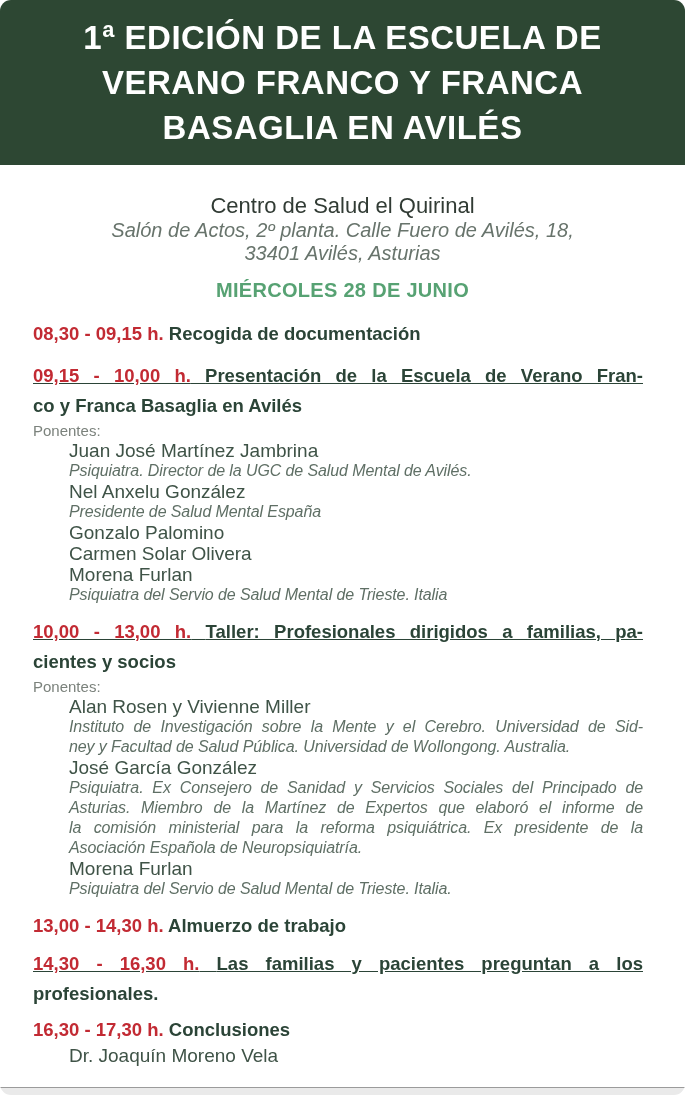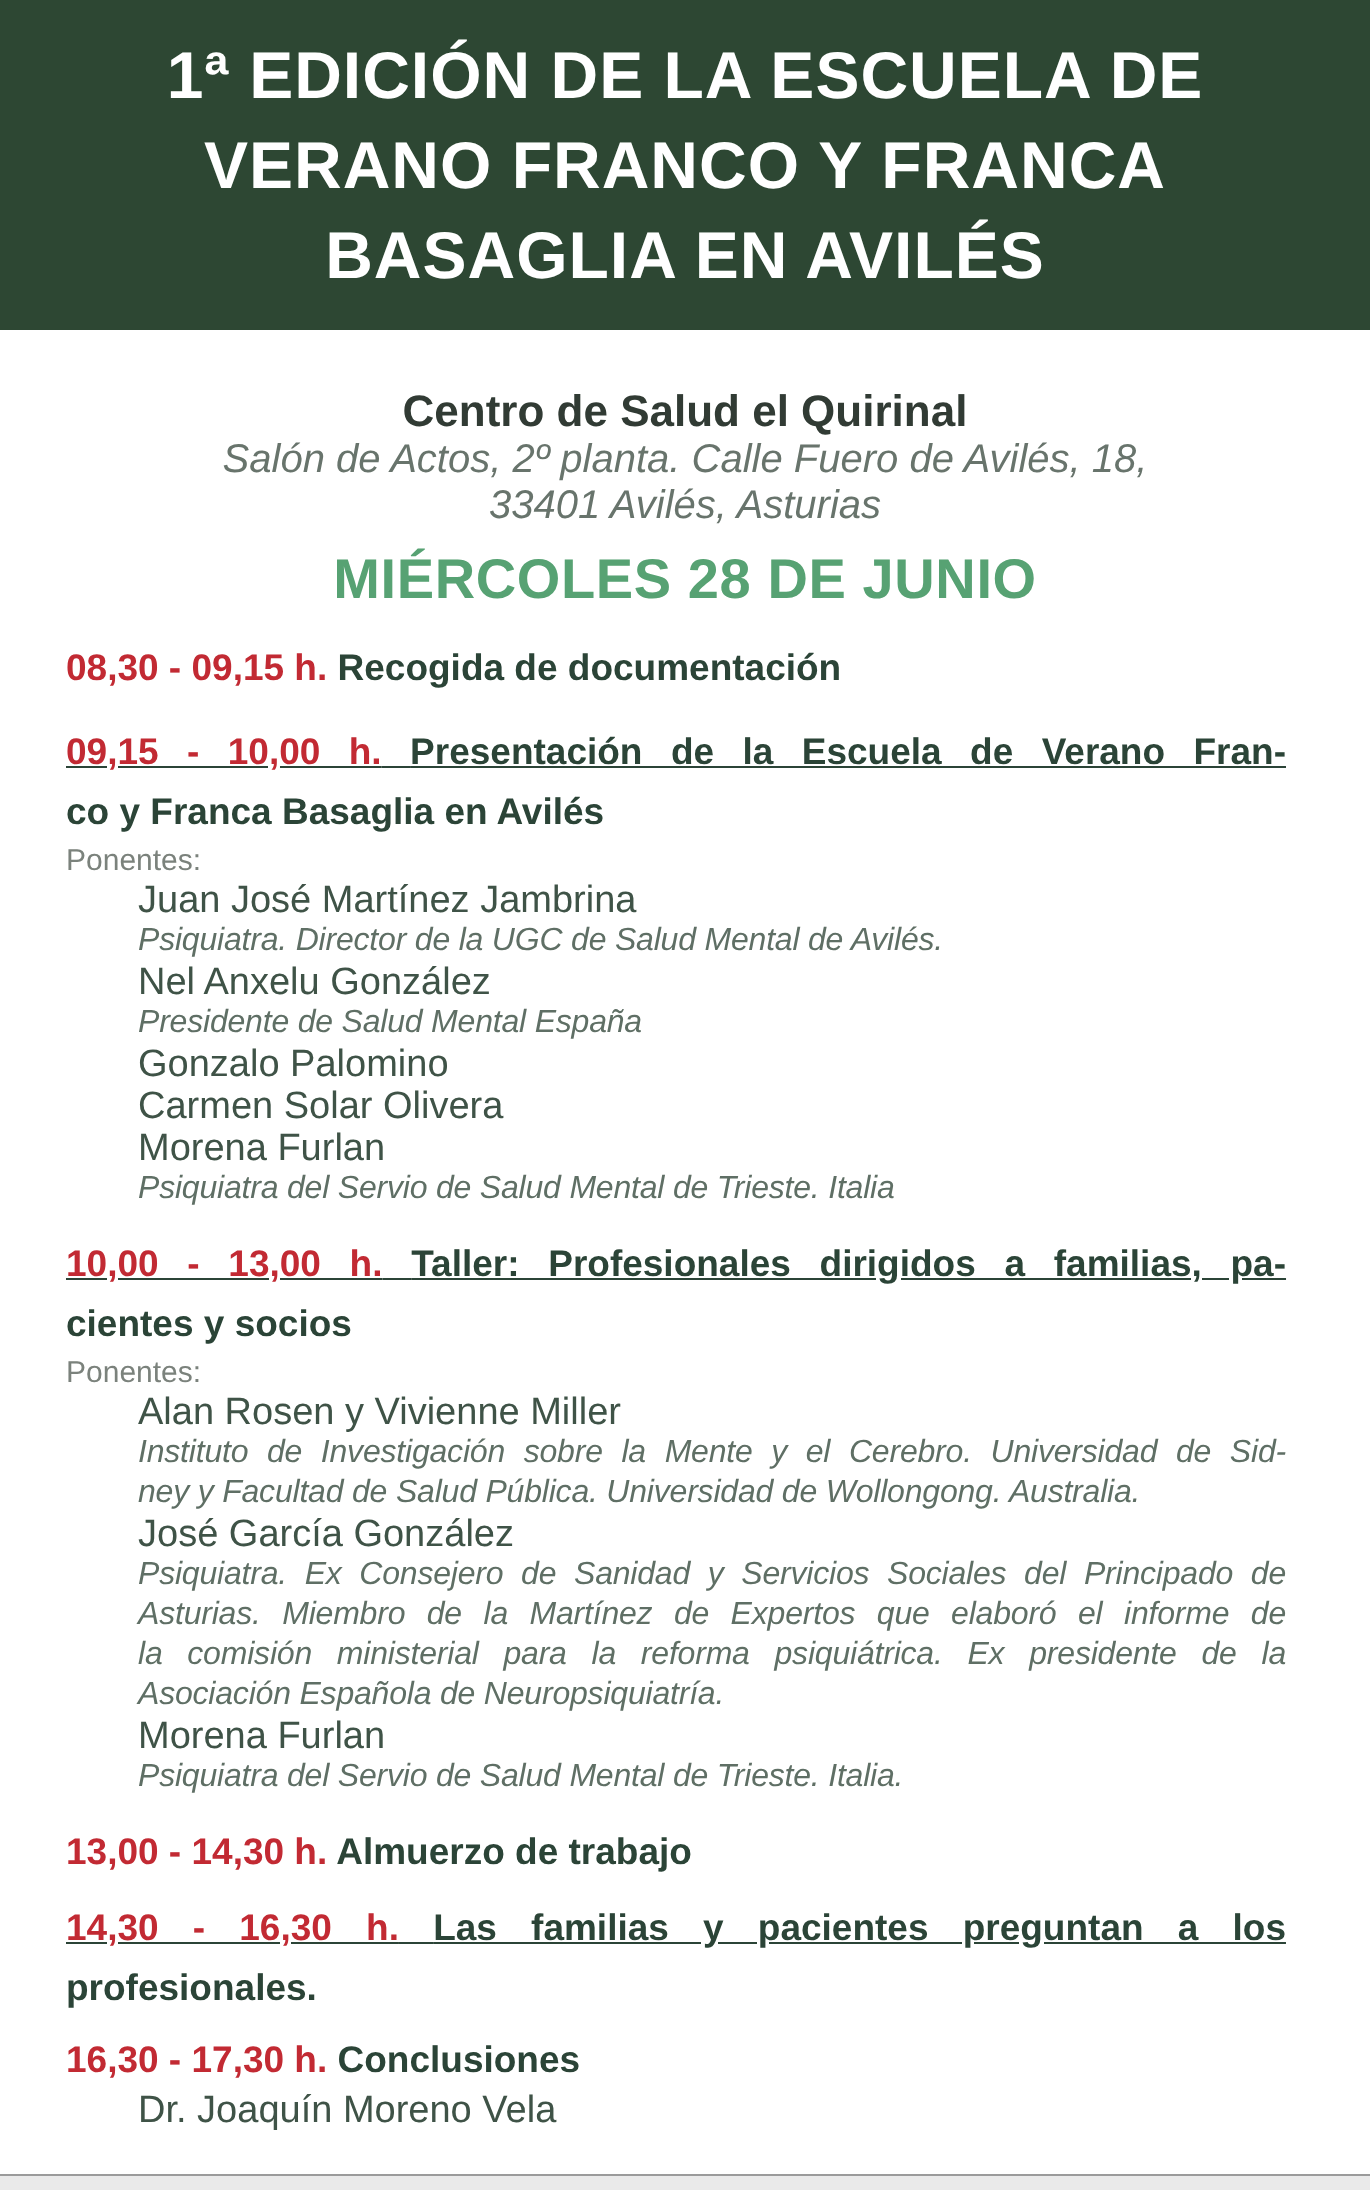--- a/index.html
+++ b/index.html
@@ -3,20 +3,21 @@
 <meta charset="utf-8">
 <style>
   html, body { margin: 0; padding: 0; background: #ffffff; }
   .page {
     position: relative;
     width: 685px;
     height: 1095px;
     overflow: hidden;
     background: #ffffff;
     font-family: "Liberation Sans", sans-serif;
+    border-radius: 11px;
   }
 
   
   .header {
     width: 685px;
     height: 165px;
     background: var(--header-bg, #2d4733);
     color: var(--header-fg, #ffffff);
     display: flex;
     flex-direction: column;
@@ -27,36 +28,36 @@
     font-size: 33px;
     font-weight: bold;
     line-height: 45px;
     letter-spacing: 0.5px;
   }
 
   
   .venue { margin-top: 28px; text-align: center; }
   .venue-name {
     font-size: 22px;
-    font-weight: bold;
+    font-weight: normal;
     line-height: 26px;
     color: var(--venue-name, #313b34);
   }
   .venue-addr {
     font-size: 20px;
     font-style: italic;
     line-height: 23px;
     color: var(--venue-addr, #68746c);
   }
 
   
   .day {
     margin-top: 10px;
     text-align: center;
-    font-size: 28px;
+    font-size: 20px;
     font-weight: bold;
     line-height: 30px;
     letter-spacing: 0.3px;
     color: var(--day-green, #57a273);
   }
 
   
   .schedule { margin: 14px 42px 0 33px; width: 610px; }
   .item { margin-top: 12px; }
   .item:first-child { margin-top: 0; }

